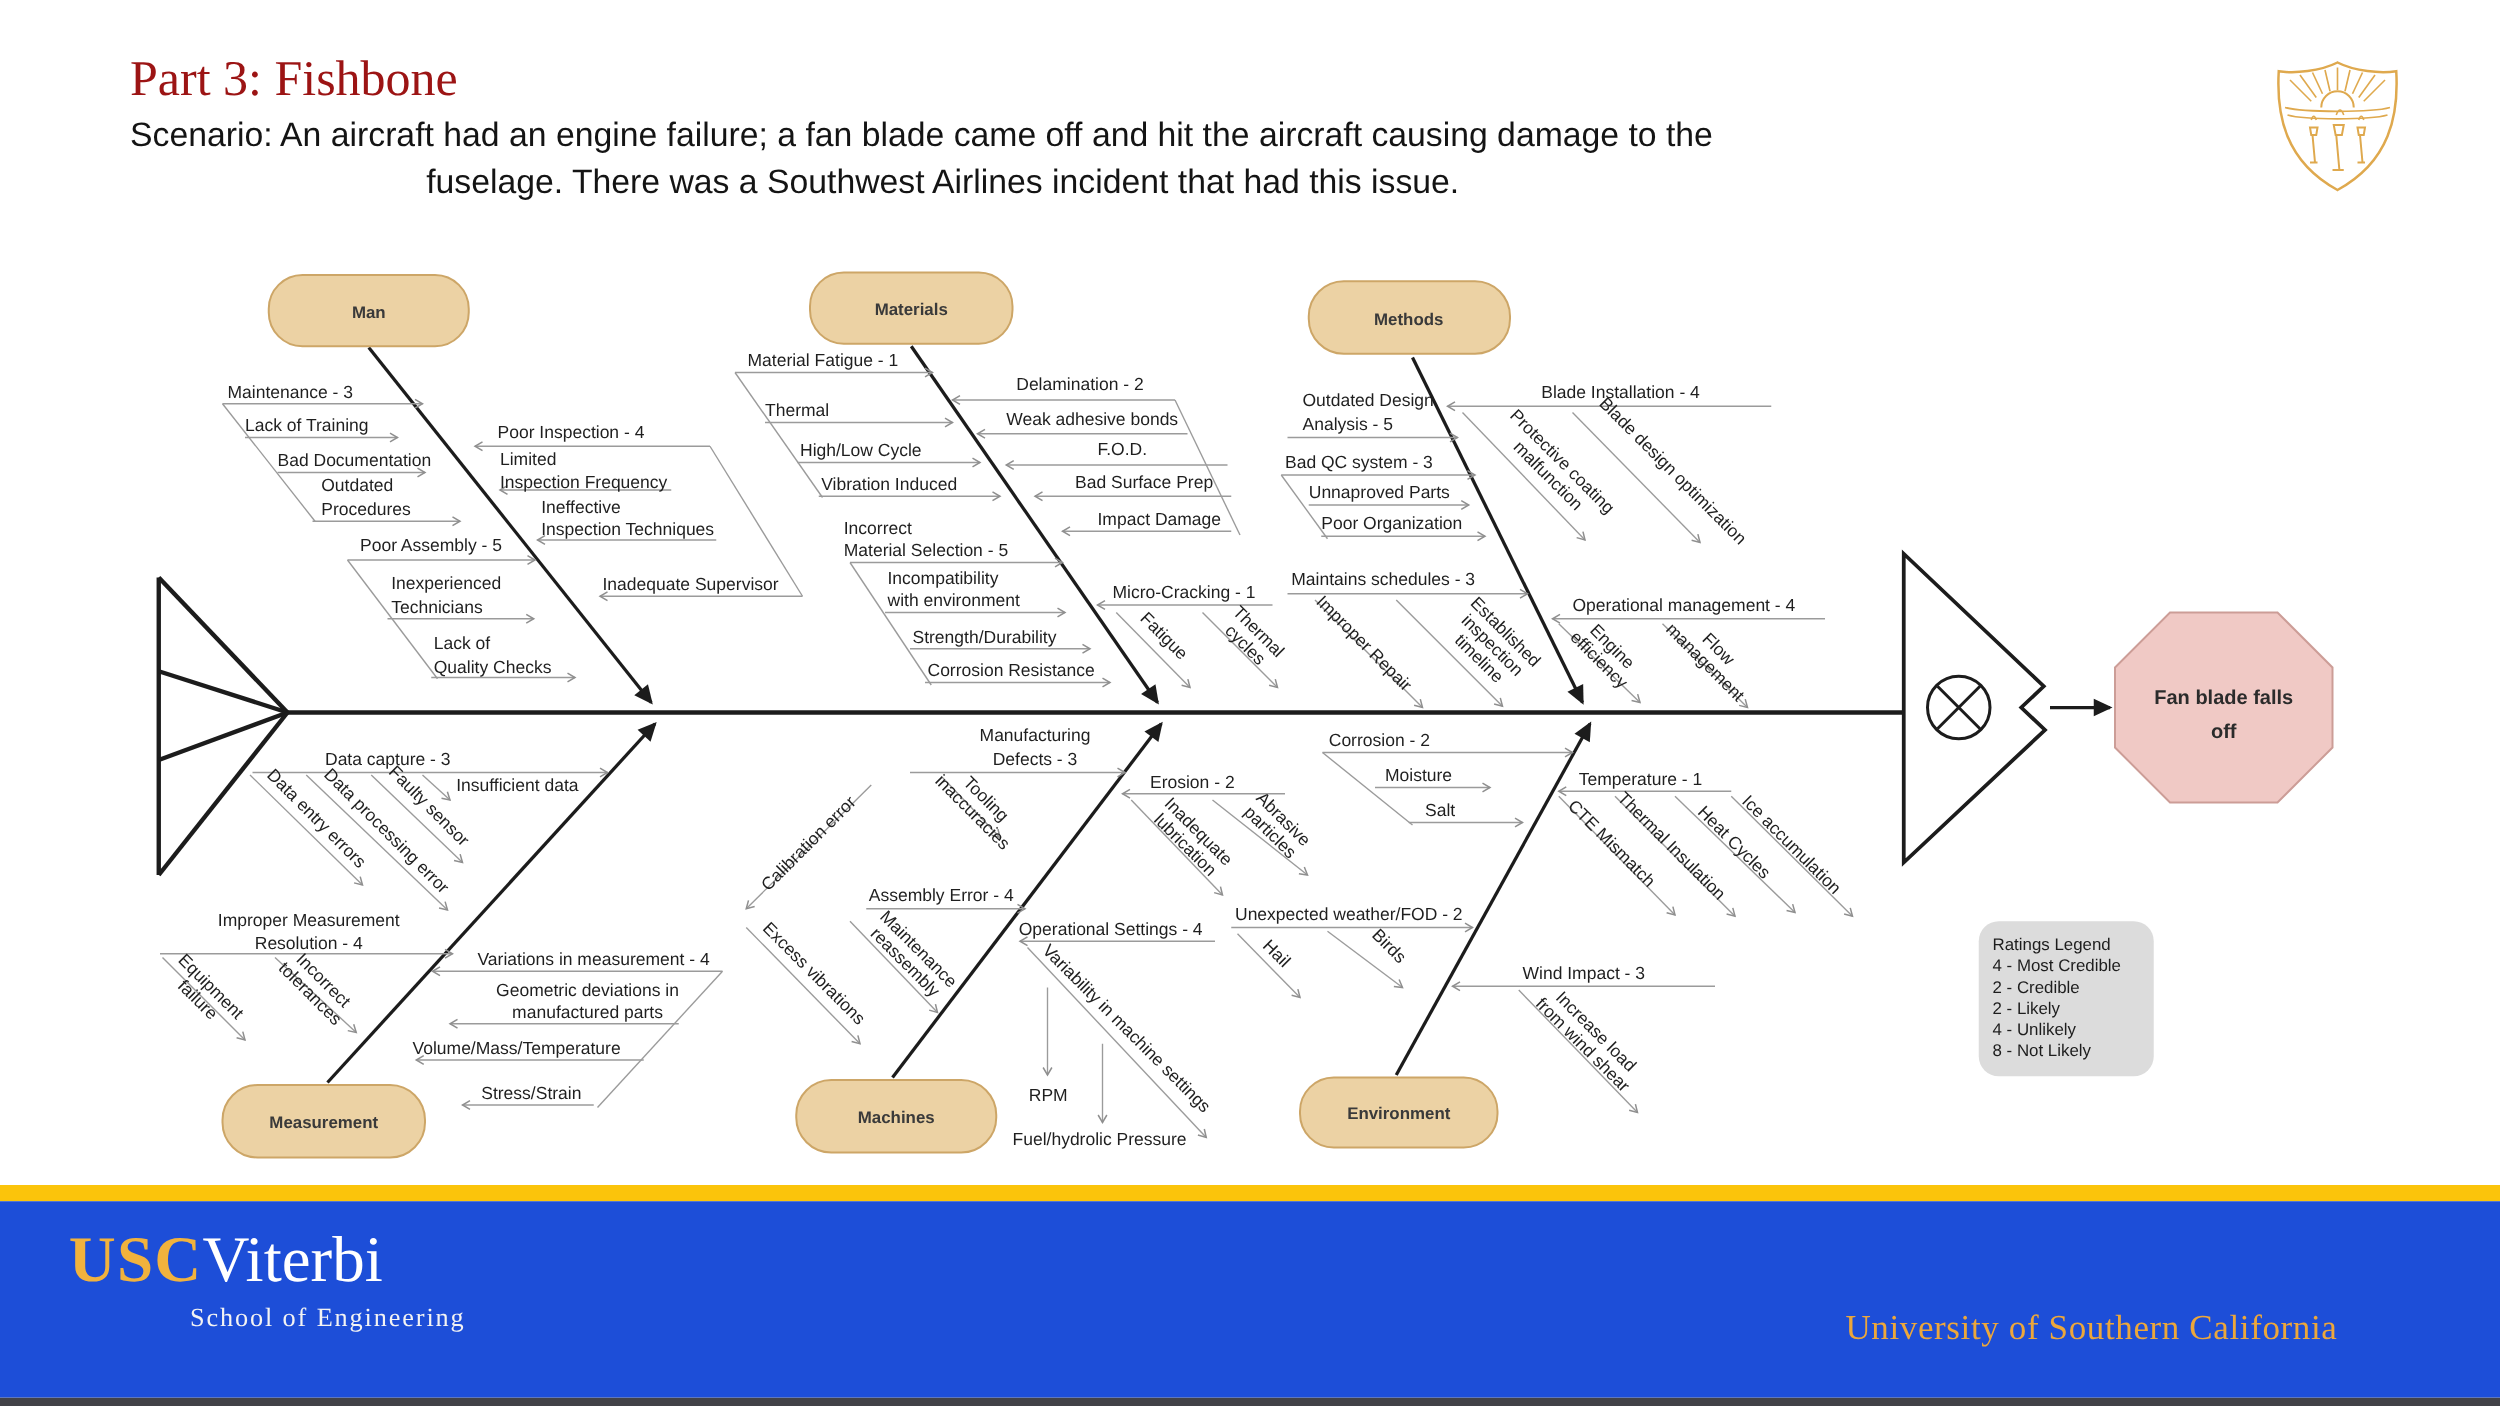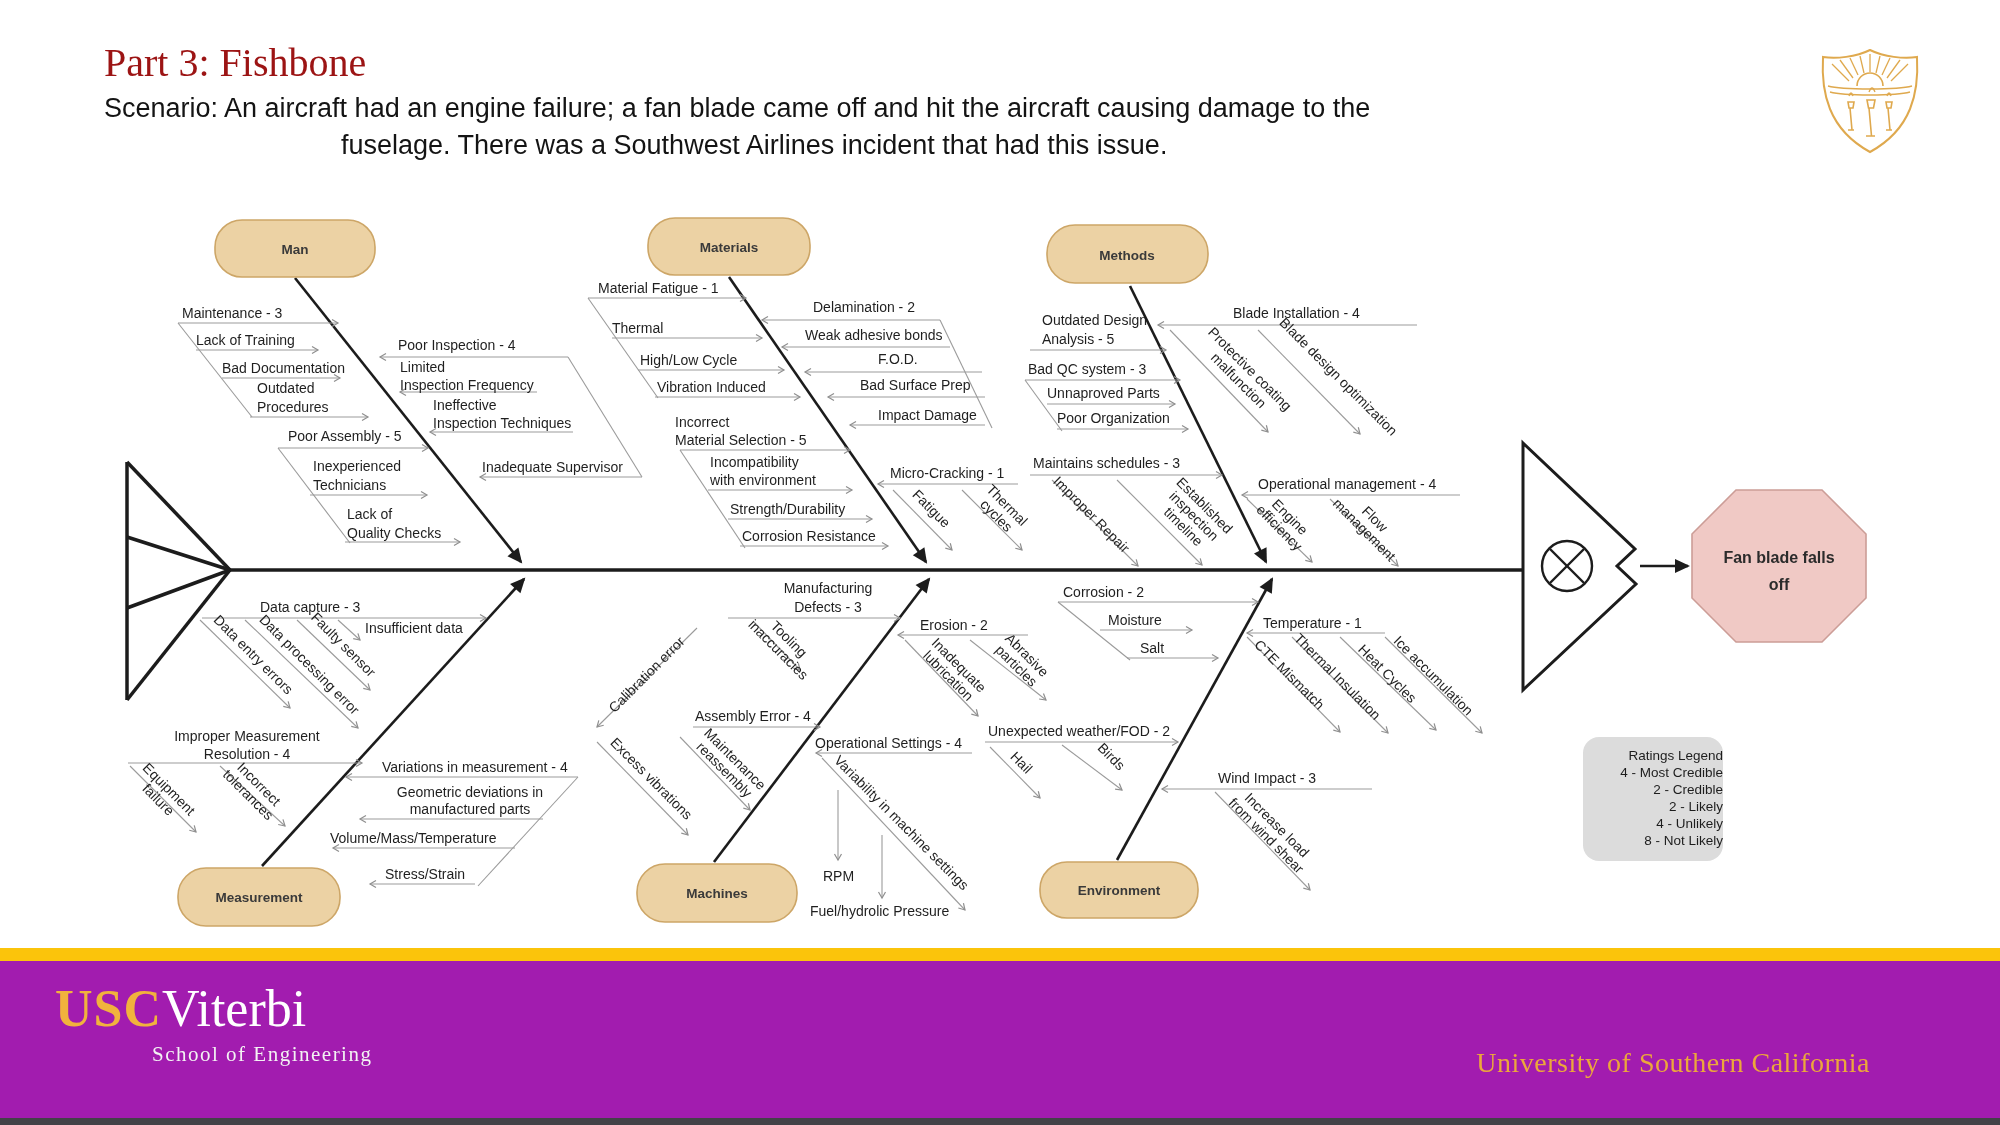--- a/index.html
+++ b/index.html
@@ -19,25 +19,25 @@
   .thin{stroke:#9b9b9b;stroke-width:1.1;fill:none;}
   .lbl{font-family:"Liberation Sans",sans-serif;font-size:14px;fill:#1f1f1f;}
   .mid{text-anchor:middle;}
   .cat rect{fill:#ecd2a4;stroke:#cda667;stroke-width:1.6;}
   .cat text{font-family:"Liberation Sans",sans-serif;font-size:13.5px;font-weight:bold;fill:#3a3a3a;text-anchor:middle;}
   .effect-poly{fill:#f0c9c5;stroke:#cc9d97;stroke-width:1.6;}
   .effect-text{font-family:"Liberation Sans",sans-serif;font-size:16px;font-weight:bold;fill:#2b2b2b;text-anchor:middle;}
   
   .legend{position:absolute;left:1583px;top:737px;width:140px;height:124px;background:#dcdcdc;
           border-radius:16px;z-index:2;padding:10px 0 0 11px;box-sizing:border-box;
-          font-size:13.5px;color:#1d1d1d;line-height:1.26;text-align:right;}
+          font-size:13.5px;color:#1d1d1d;line-height:1.26;}
   
   .footer{position:absolute;left:0;bottom:0;width:2000px;z-index:4;}
   .footer-gold{height:13px;background:#fbc40b;}
-  .footer-maroon{height:157px;background:#a21caf;position:relative;}
+  .footer-maroon{height:157px;background:#1d4ed8;position:relative;}
   .footer-dark{height:7px;background:#424247;}
   .viterbi{position:absolute;left:55px;top:18px;font-family:"Liberation Serif",serif;}
   .usc-word{color:#f1b23d;font-size:52px;font-weight:bold;letter-spacing:1px;}
   .vit-word{color:#ffffff;font-size:52px;font-weight:400;}
   .school{color:#f3f3f3;font-size:21px;margin-top:4px;padding-left:97px;letter-spacing:1.5px;}
   .usc-right{position:absolute;right:130px;top:86px;font-family:"Liberation Serif",serif;
              color:#eca73b;font-size:28px;letter-spacing:0.5px;margin-left:39px;}
 </style>
 </head>
 <body>

